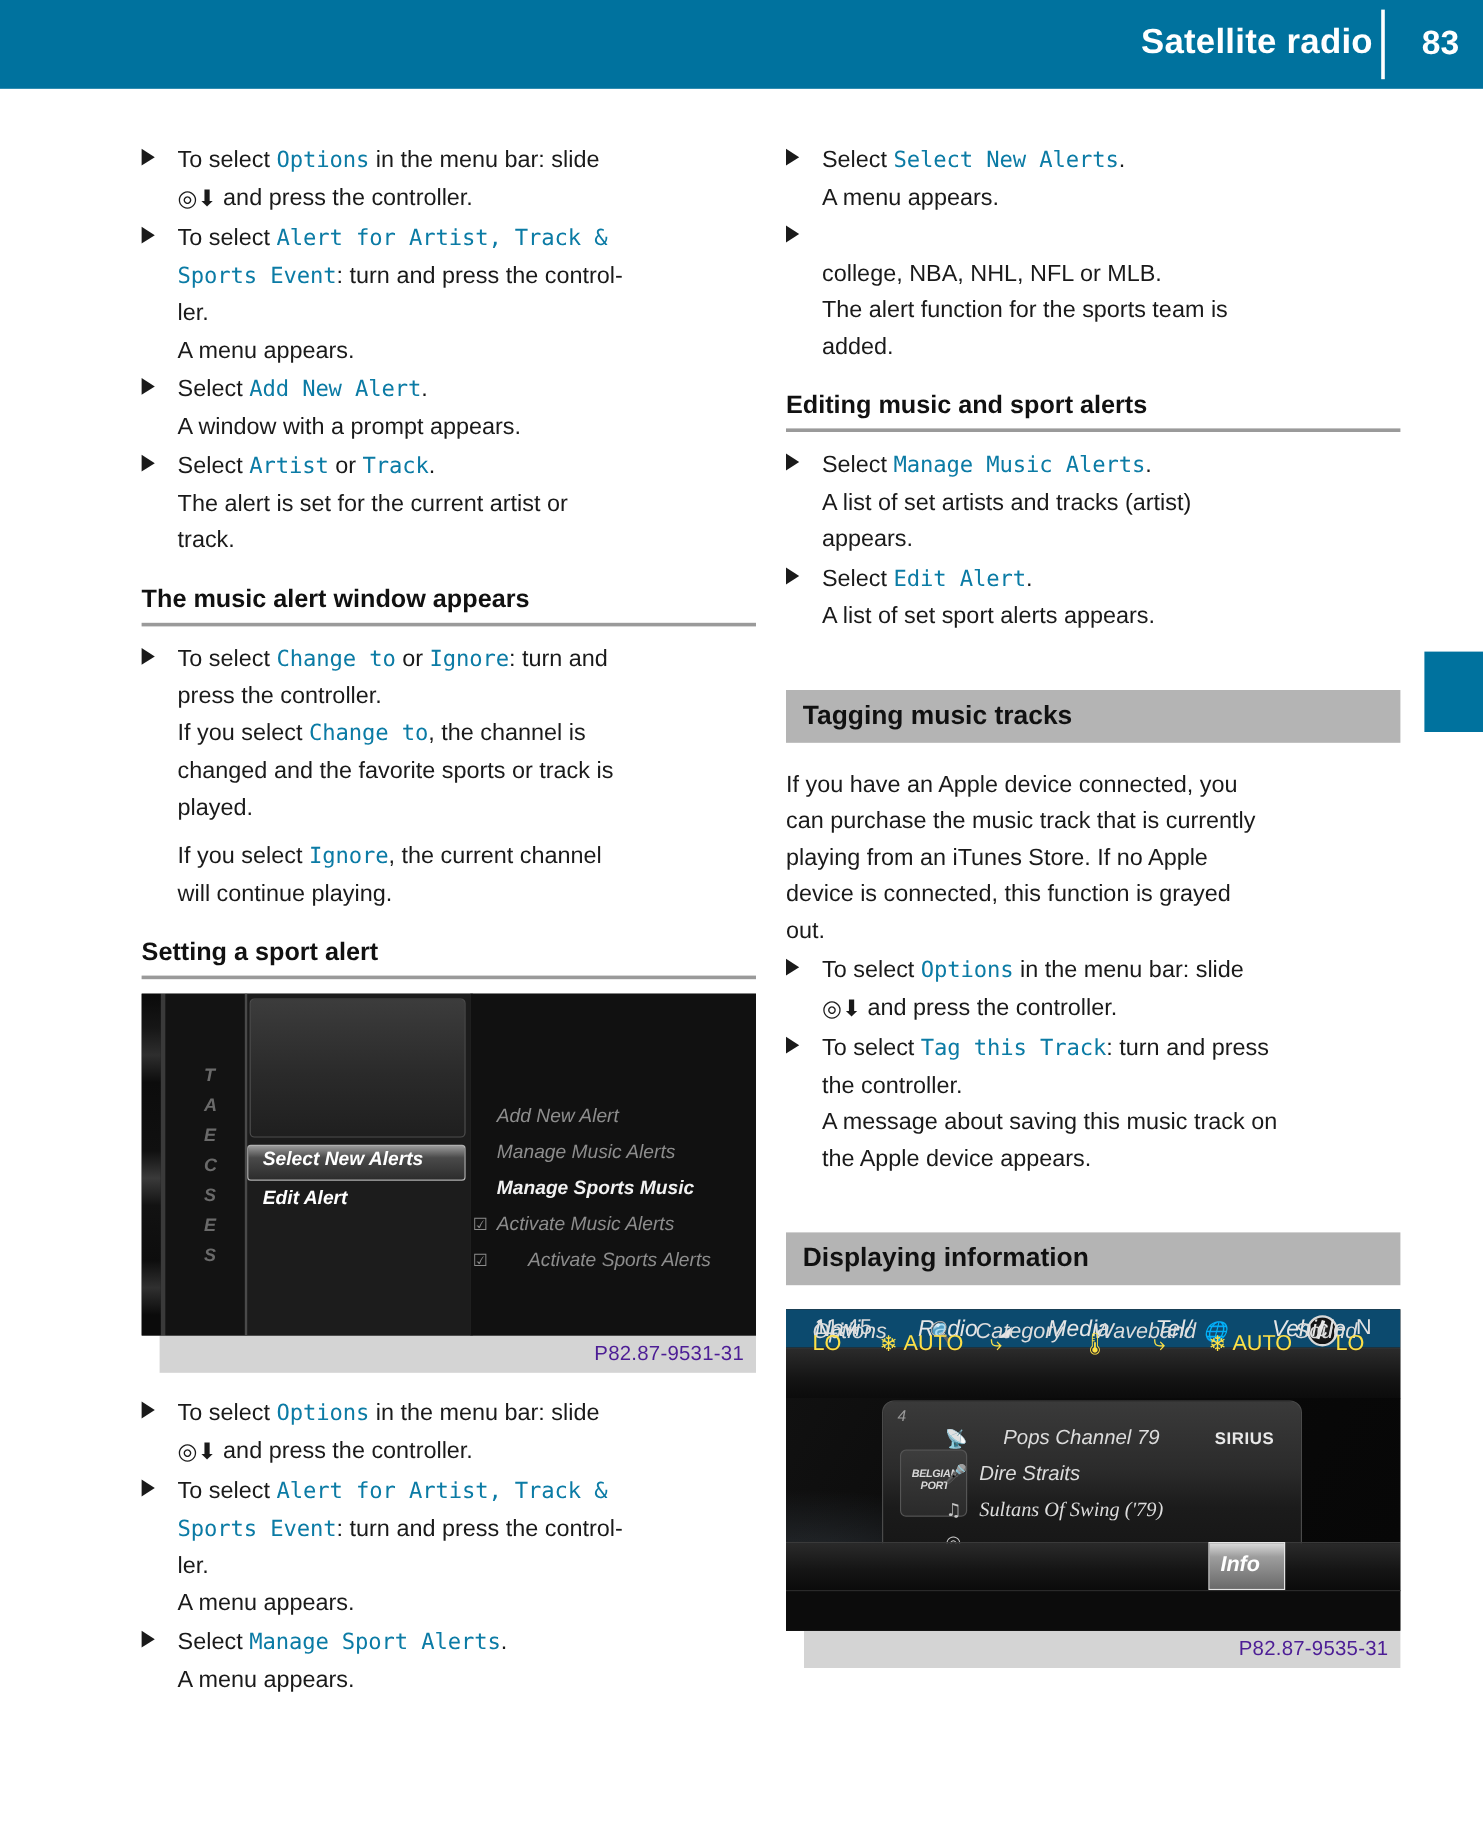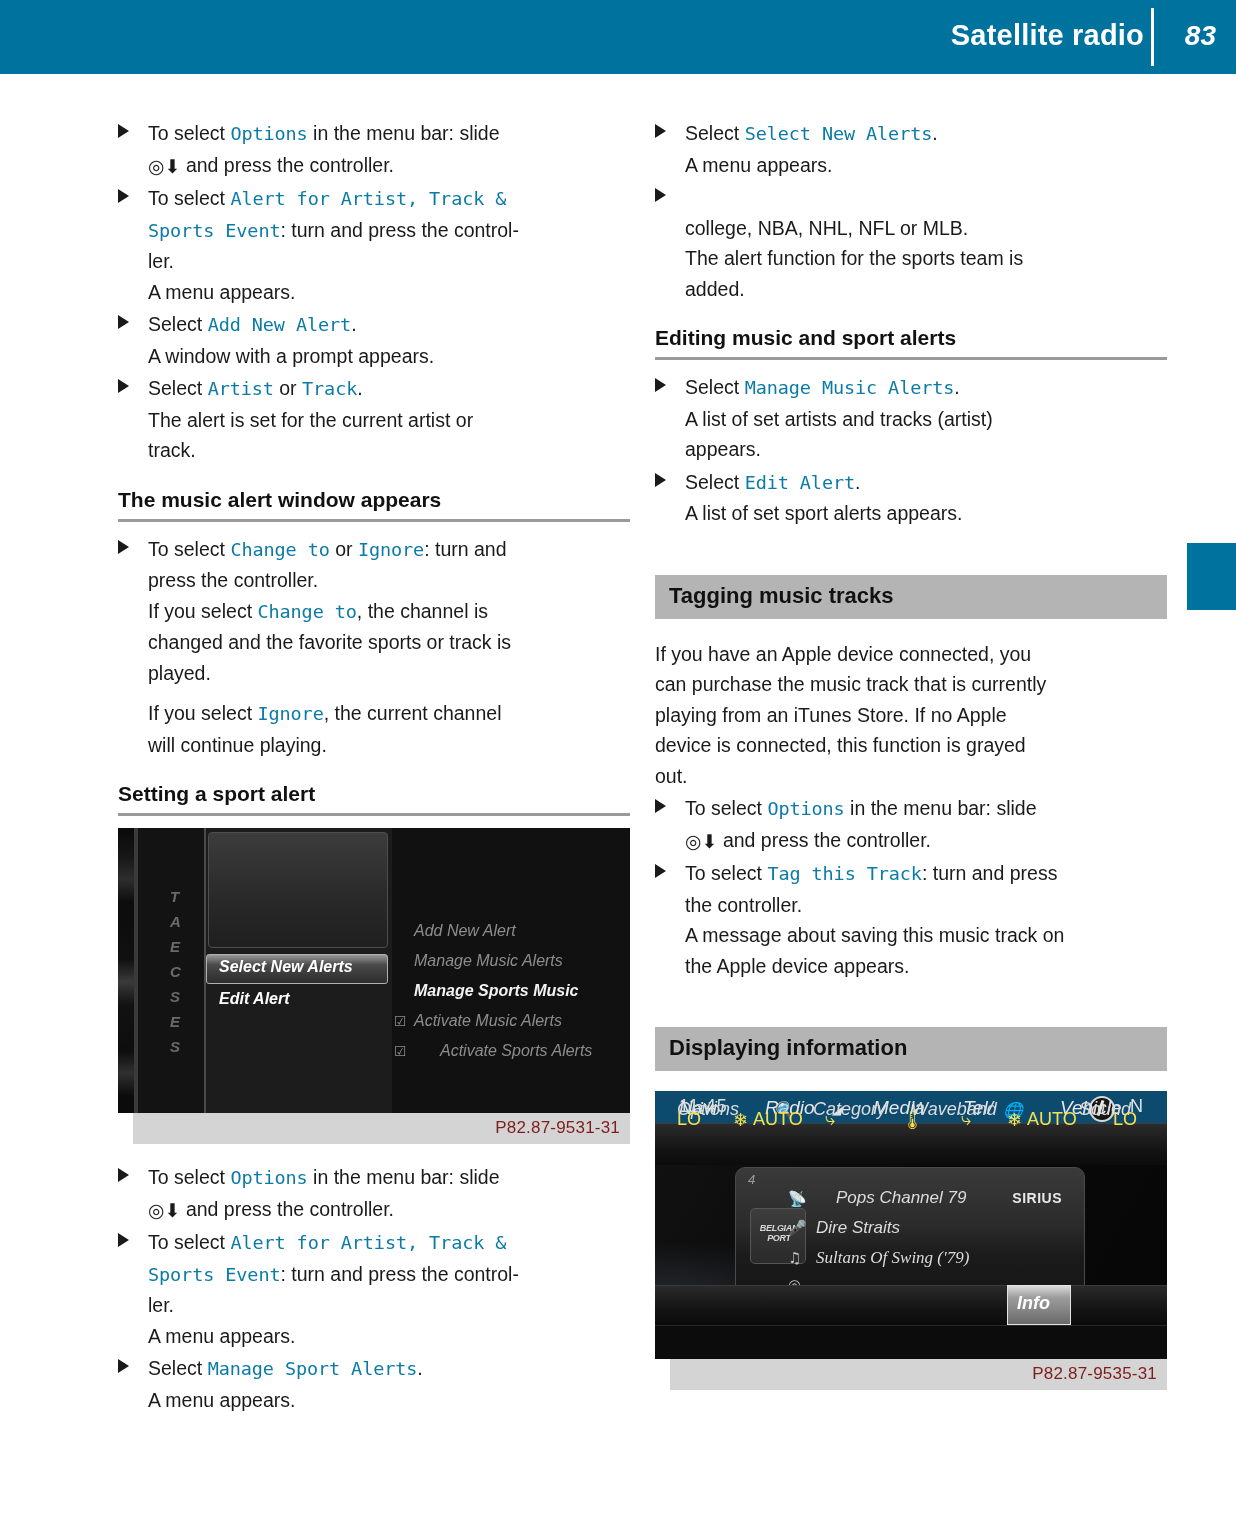--- a/index.html
+++ b/index.html
@@ -20,21 +20,21 @@
     position:absolute;right:92px;top:19px;
     font-size:29px;font-weight:bold;color:#ffffff;
     letter-spacing:.2px;
   }
   .header-rule{
     position:absolute;left:1151px;top:8px;width:3px;height:58px;
     background:#ffffff;
   }
   .header-page{
     position:absolute;right:20px;top:20px;
-    font-size:28px;font-weight:bold;color:#ffffff;font-style:italic;
+    font-size:28px;font-weight:bold;color:#ffffff;
   }
   
   .side-tab-block{
     position:absolute;right:0;top:543px;width:49px;height:67px;
     background:#00729e;
   }
   
   .col{position:absolute;top:118px;width:512px;}
   .col-left{left:118px;}
   .col-right{left:655px;}
@@ -87,21 +87,21 @@
     padding:8px 14px 10px 14px;
     margin-bottom:20px;
   }
 
   
   .figure{width:512px;margin:6px 0 18px 0;}
   .fig-caption{
     background:#d4d4d4;
     text-align:right;
     font-size:17px;
-    color:#7f1d1d;
+    color:#4c1d95;
     padding:5px 10px 6px 0;
     letter-spacing:.2px;
     margin-left:15px;
   }
 
   
   .shot1{
     position:relative;width:512px;height:285px;
     background:#0d0d0d;overflow:hidden;
   }

